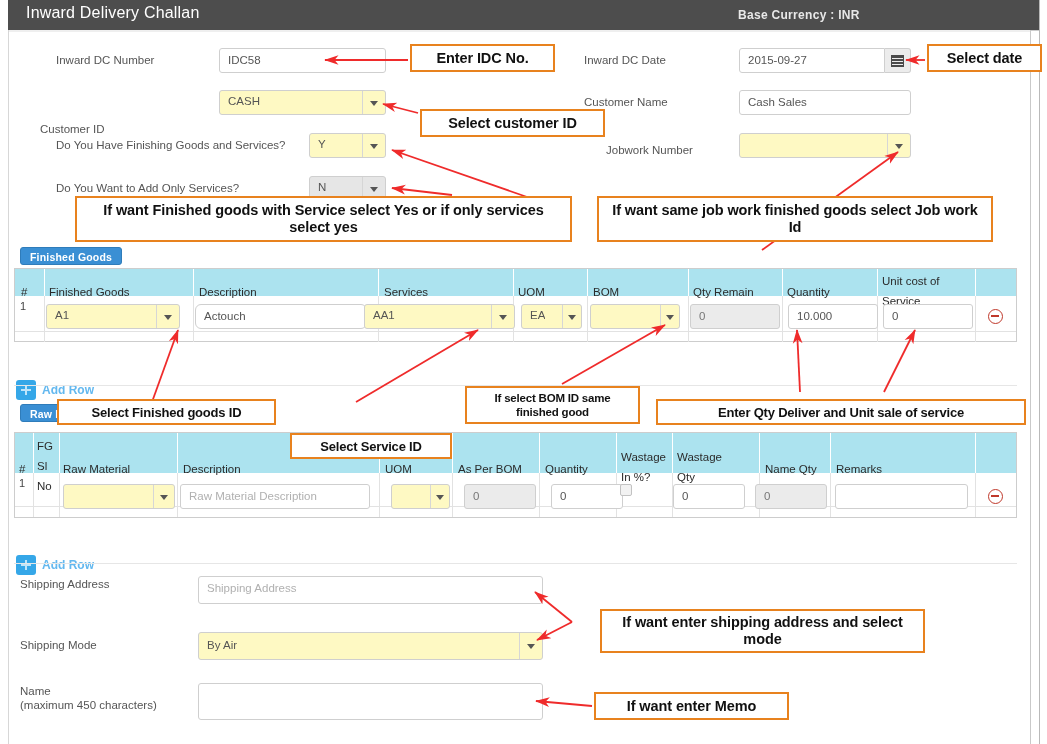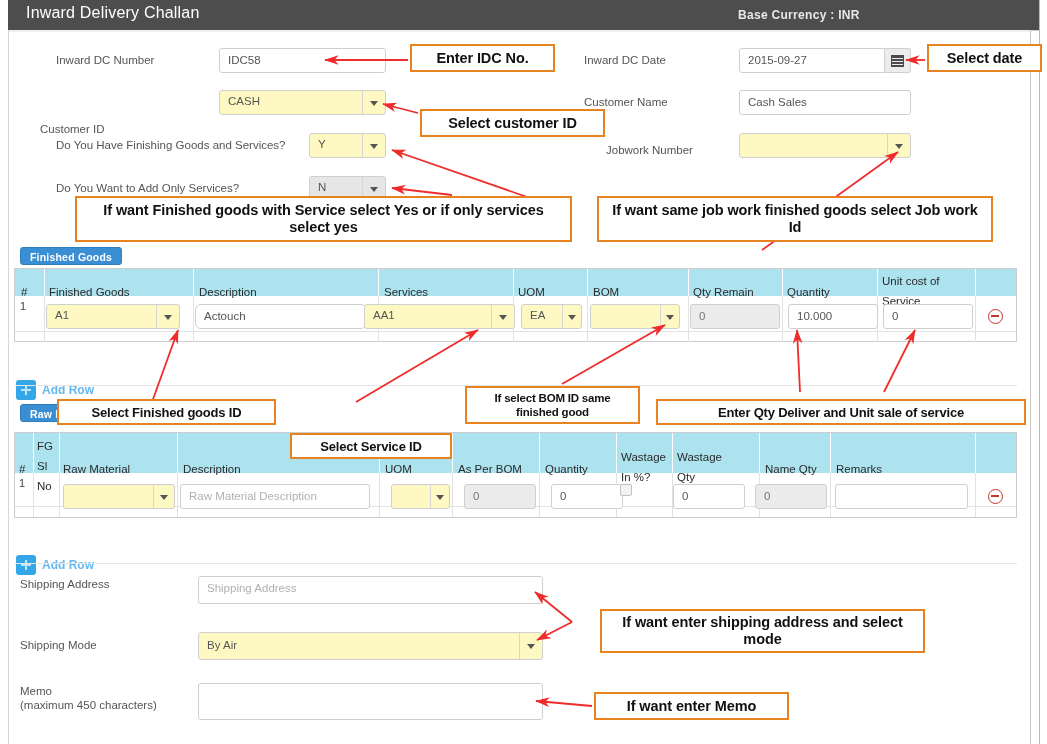--- a/index.html
+++ b/index.html
@@ -337,21 +337,21 @@
 
   <div class="lbl" style="left:20px;top:578px;">Shipping Address</div>
   <div class="field ph" style="left:198px;top:576px;width:345px;height:28px;">Shipping Address</div>
 
   <div class="lbl" style="left:20px;top:639px;">Shipping Mode</div>
   <div class="sel" style="left:198px;top:632px;width:345px;height:28px;">
     <span class="txt" style="top:6px;">By Air</span>
     <span class="caret"></span>
   </div>
 
-  <div class="lbl" style="left:20px;top:685px;">Memo</div>
+  <div class="lbl" style="left:20px;top:685px;">Name</div>
   <div class="lbl" style="left:20px;top:699px;">(maximum 450 characters)</div>
   <div class="field" style="left:198px;top:683px;width:345px;height:37px;"></div>
 
   <svg class="arrows" viewBox="0 0 1047 744">
     <defs>
       <marker id="ah" markerWidth="9" markerHeight="9" refX="7.5" refY="3" orient="auto">
         <path d="M8,3 L0,0.3 L2.2,3 L0,5.7 Z" fill="#ef2b2b"></path>
       </marker>
     </defs>
     <g stroke="#ef2b2b" stroke-width="1.8" fill="none" marker-end="url(#ah)">

